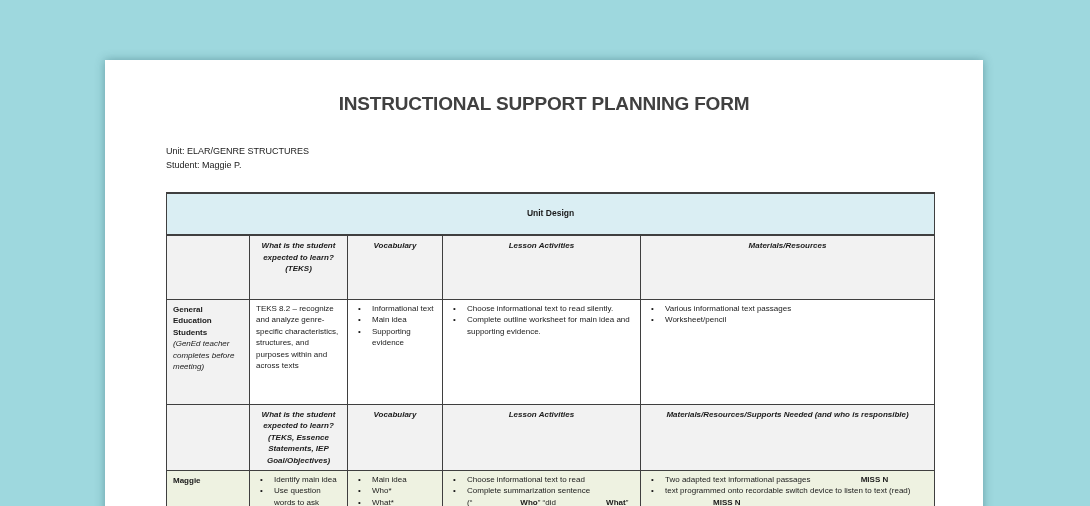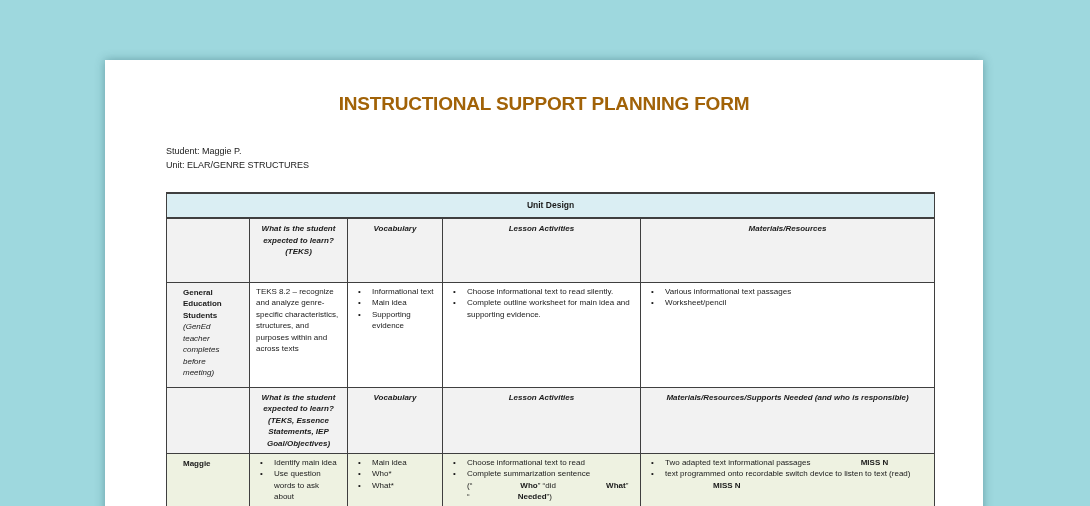--- a/index.html
+++ b/index.html
@@ -10,69 +10,69 @@
     -webkit-font-smoothing:antialiased;
   }
   .page{
     position:absolute;left:105px;top:60px;width:878px;height:640px;
     background:#ffffff;
     box-shadow:0 0 9px rgba(35,90,100,0.45);
   }
   .doc-title{
     margin:33px 0 0 0;text-align:center;
     font-size:19px;font-weight:bold;letter-spacing:-0.2px;
-    color:#a16207;
+    color:#404040;
   }
   .meta{margin:29px 0 0 61px;font-size:9px;line-height:14px;color:#1a1a1a;}
   .meta div{white-space:nowrap;}
   table.unit{
     border-collapse:collapse;table-layout:fixed;
     width:768px;margin:20px 0 0 61px;
     font-size:8px;line-height:11.5px;color:#1a1a1a;
     border-top:2.5px solid #3f3f3f;
   }
   td{border:1px solid #3f3f3f;vertical-align:top;padding:3px 6px;background:#ffffff;}
   td.banner{
     background:#daeef3;text-align:center;vertical-align:middle;
     font-weight:bold;font-size:8.5px;padding:2px;
     border-bottom:2px solid #3f3f3f;
   }
   tr.hdr td{
     background:#f2f2f2;text-align:center;
     font-weight:bold;font-style:italic;padding-top:4px;
   }
-  td.label{padding:4px 12px 4px 16px;margin-top:20px;}
+  td.label{padding:4px 12px 4px 6px;margin-top:20px;}
   tr.general td.label{background:#f2f2f2;}
   tr.maggie td{background:#eef2e1;}
   .lbl-name{font-weight:bold;}
   .lbl-sub{font-style:italic;}
   .bi{display:flex;align-items:flex-start;}
   .bdot{flex:none;width:18px;padding-left:4px;box-sizing:border-box;}
   .btxt{flex:1;min-width:0;}
   .b{font-weight:bold;margin-left:48px;}
 </style>
 </head>
 <body>
 
 <div class="page">
   <h1 class="doc-title">INSTRUCTIONAL SUPPORT PLANNING FORM</h1>
   <div class="meta">
+    <div>Unit: ELAR/GENRE STRUCTURES</div>
     <div>Student: Maggie P.</div>
-    <div>Unit: ELAR/GENRE STRUCTURES</div>
   </div>
   <table class="unit">
     <colgroup>
         <col style="width: 83px;">
         <col style="width: 98px;">
         <col style="width: 95px;">
         <col style="width: 198px;">
         <col style="width: 294px;">
       </colgroup>
     <tbody>
-        <tr style="height: 25px;">
+        <tr style="height: 42px;">
           <td colspan="5" class="banner">Unit Design</td>
         </tr>
         <tr class="hdr" style="height: 64px;">
           <td></td>
           <td>What is the student expected to learn? (TEKS)</td>
           <td>Vocabulary</td>
           <td>Lesson Activities</td>
           <td>Materials/Resources</td>
         </tr>
         <tr class="general" style="height: 105px;">

